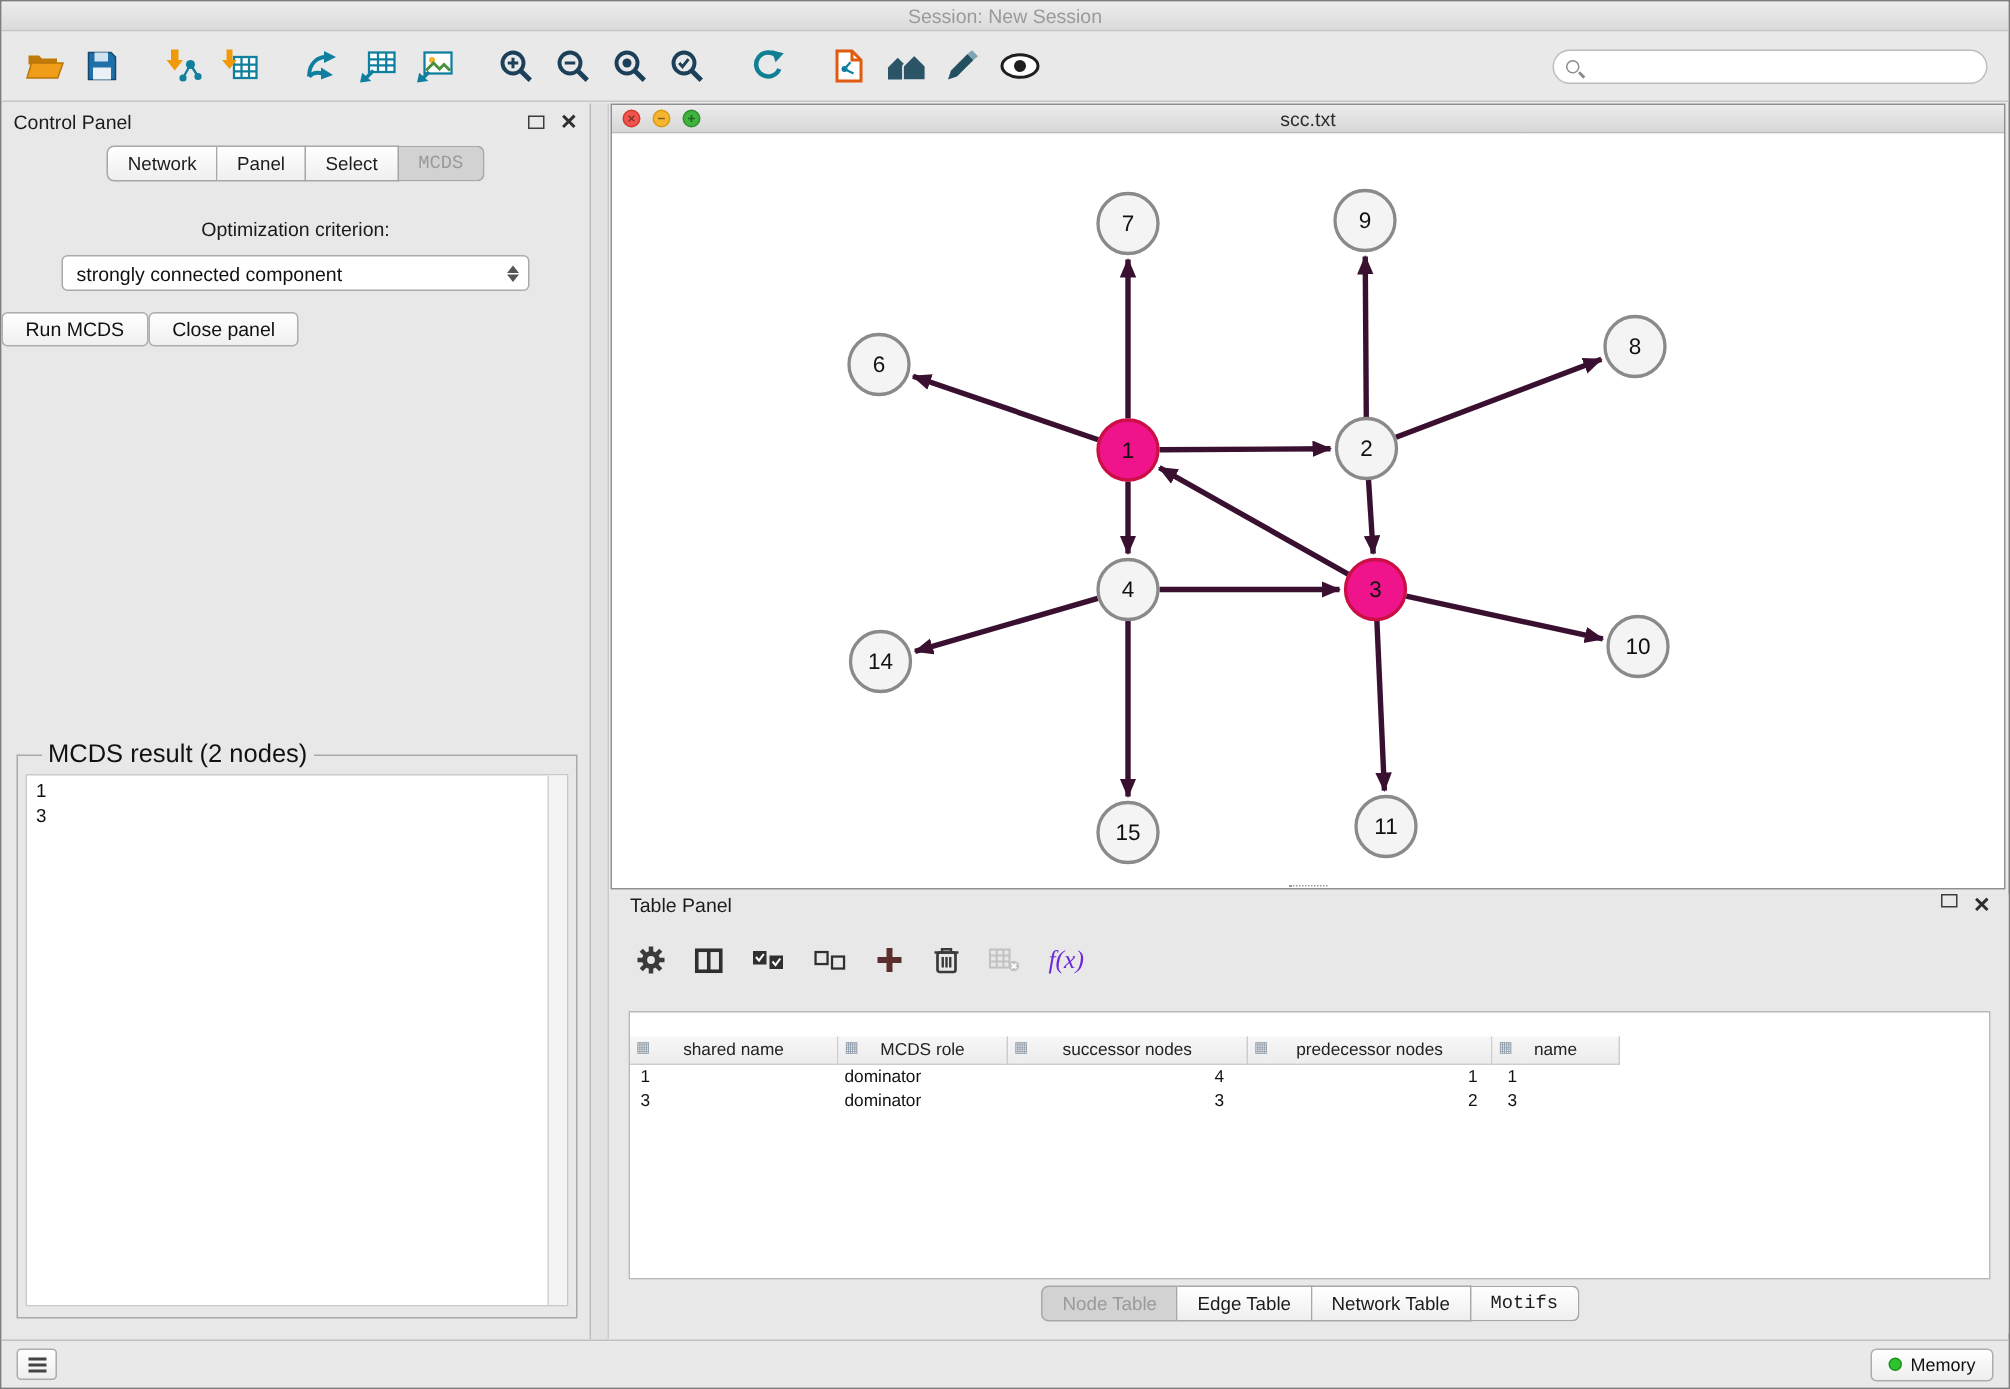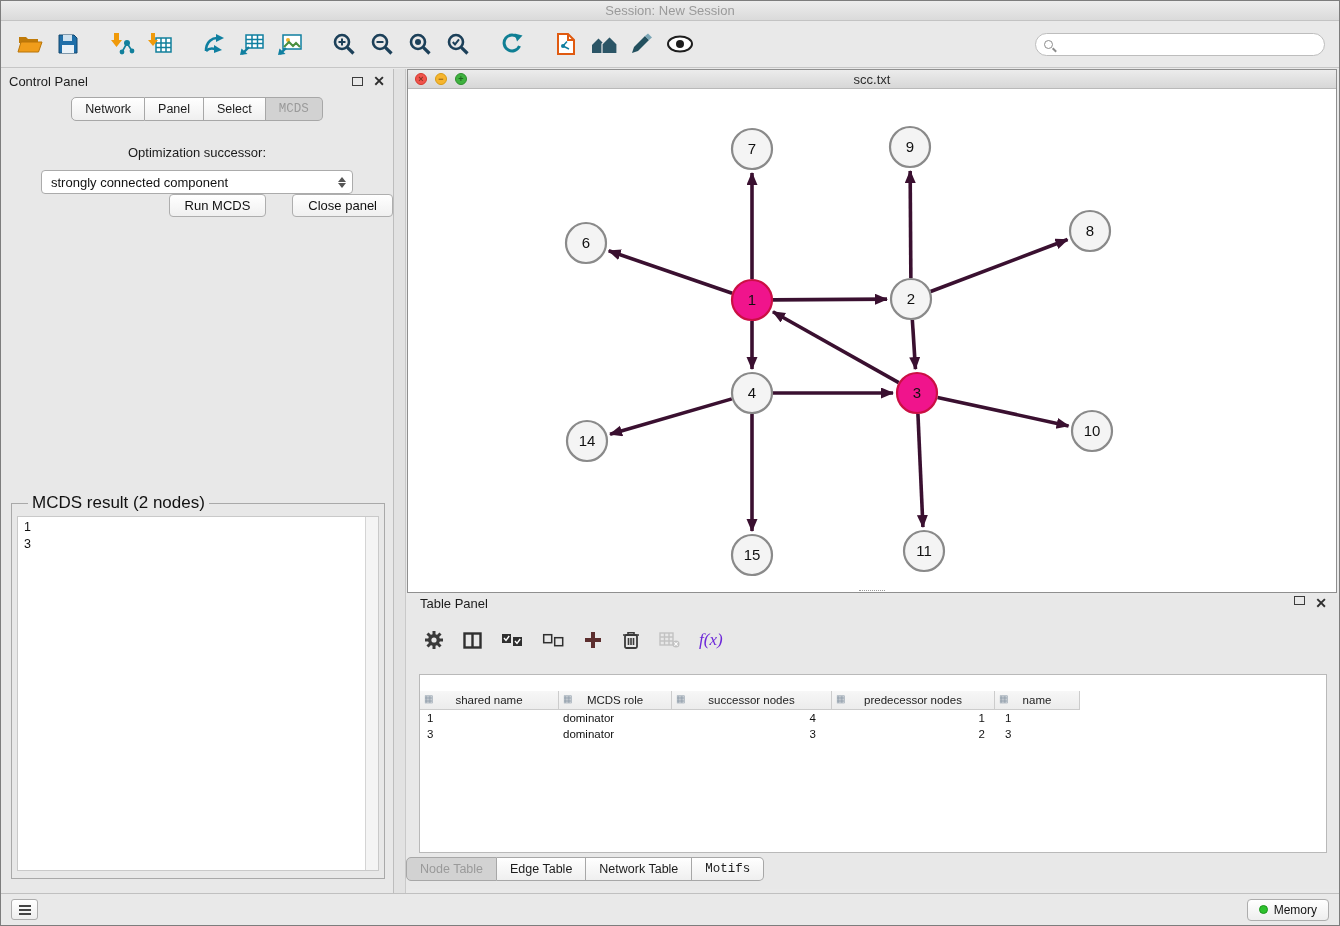--- a/index.html
+++ b/index.html
@@ -41,21 +41,21 @@
   .seg-tab.active { background:#d2d2d2; color:#9a9a9a; }
 
   .opt-label { text-align:center; font-size:13px; color:#1a1a1a; margin-top:24px; }
   .dropdown { width:312px; height:24px; margin:10px auto 0; background:#fff; border:1px solid #ababab; border-radius:4px;
     display:flex; align-items:center; padding-left:9px; font-size:13px; color:#111; position:relative; cursor:default; }
   .dd-stepper { position:absolute; right:4px; top:2px; width:13px; height:18px; display:flex; flex-direction:column; align-items:center; justify-content:center; gap:1px; }
   .dd-stepper span { width:0; height:0; border-left:4px solid transparent; border-right:4px solid transparent; }
   .dd-up { border-bottom:5px solid #555; }
   .dd-down { border-top:5px solid #555; }
 
-  .btn-row { display:flex; justify-content:flex-end; gap:26px; }
+  .btn-row { display:flex; justify-content:flex-start; gap:0; margin-top:14px; }
   .pbtn { border:1px solid #aeaeae; border-radius:4px; background:linear-gradient(#ffffff,#f0f0f0);
     font-size:13px; color:#111; padding:3px 15px; cursor:default; }
 
   .result-group { position:absolute; left:10px; right:8px; top:424px; bottom:14px; border:1px solid #a9a9a9; background:#e8e8e8; }
   .result-group legend { font-size:17px; color:#111; margin-left:16px; padding:0 4px; }
   .result-inner { position:absolute; left:5px; right:5px; top:3px; bottom:7px; background:#fff; border:1px solid #c9c9c9; }
   .result-scroll { position:absolute; right:0; top:0; bottom:0; width:13px; background:#f4f4f4; border-left:1px solid #d4d4d4; }
   .result-line { font-size:12.5px; color:#111; line-height:17px; padding-left:6px; }
   .result-lines { padding-top:2px; }
 
@@ -95,21 +95,21 @@
   .th-icon { position:absolute; left:4px; top:3px; font-size:10px; color:#8a98a6; line-height:1; }
   .th-icon::before { content:"\25a6"; }
   .tr { display:flex; height:16px; }
   .td { font-size:11.5px; color:#111; line-height:16px; white-space:nowrap; overflow:hidden; }
   .td.col0 { padding-left:7px; }
   .td.col1 { padding-left:4px; }
   .td.col2 { text-align:right; padding-right:16px; }
   .td.col3 { text-align:right; padding-right:10px; }
   .td.col4 { padding-left:10px; }
 
-  .tp-tabs { position:absolute; left:0; right:0; bottom:8px; display:flex; justify-content:flex-start; }
+  .tp-tabs { position:absolute; left:0; right:0; bottom:8px; display:flex; justify-content:center; }
 
   
   .statusbar { position:absolute; left:0; bottom:0; width:100%; height:32px; background:#e9e9e9; border-top:1px solid #c0c0c0;
     display:flex; align-items:center; padding:0 10px; }
   .list-btn { width:27px; height:21px; border:1px solid #adadad; border-radius:3px; background:linear-gradient(#fff,#eee);
     display:flex; align-items:center; justify-content:center; cursor:default; }
   .bars { width:12px; height:2px; background:#444; box-shadow:0 -4px 0 #444, 0 4px 0 #444; }
   .mem-btn { margin-left:auto; height:22px; border:1px solid #adadad; border-radius:4px; background:linear-gradient(#fff,#eee);
     display:flex; align-items:center; gap:6px; padding:0 11px; font-size:12px; color:#111; cursor:default; }
   .mem-dot { width:9px; height:9px; border-radius:50%; background:#2ec22e; border:1px solid #1d951d; }
@@ -260,21 +260,21 @@
       <span class="float-icon"></span>
       <span class="close-x">✕</span>
     </div>
     <div class="seg-tabs" id="cp-tabs">
         <div class="seg-tab">Network</div>
         <div class="seg-tab">Panel</div>
         <div class="seg-tab">Select</div>
         <div class="seg-tab active">MCDS</div>
       </div>
 
-    <div class="opt-label">Optimization successor:</div>
+    <div class="opt-label">Optimization criterion:</div>
 
     <div class="dropdown">
       <span>strongly connected component</span>
       <span class="dd-stepper">
         <span class="dd-up"></span>
           <span class="dd-down"></span>
       </span>
     </div>
 
     <div class="btn-row">

